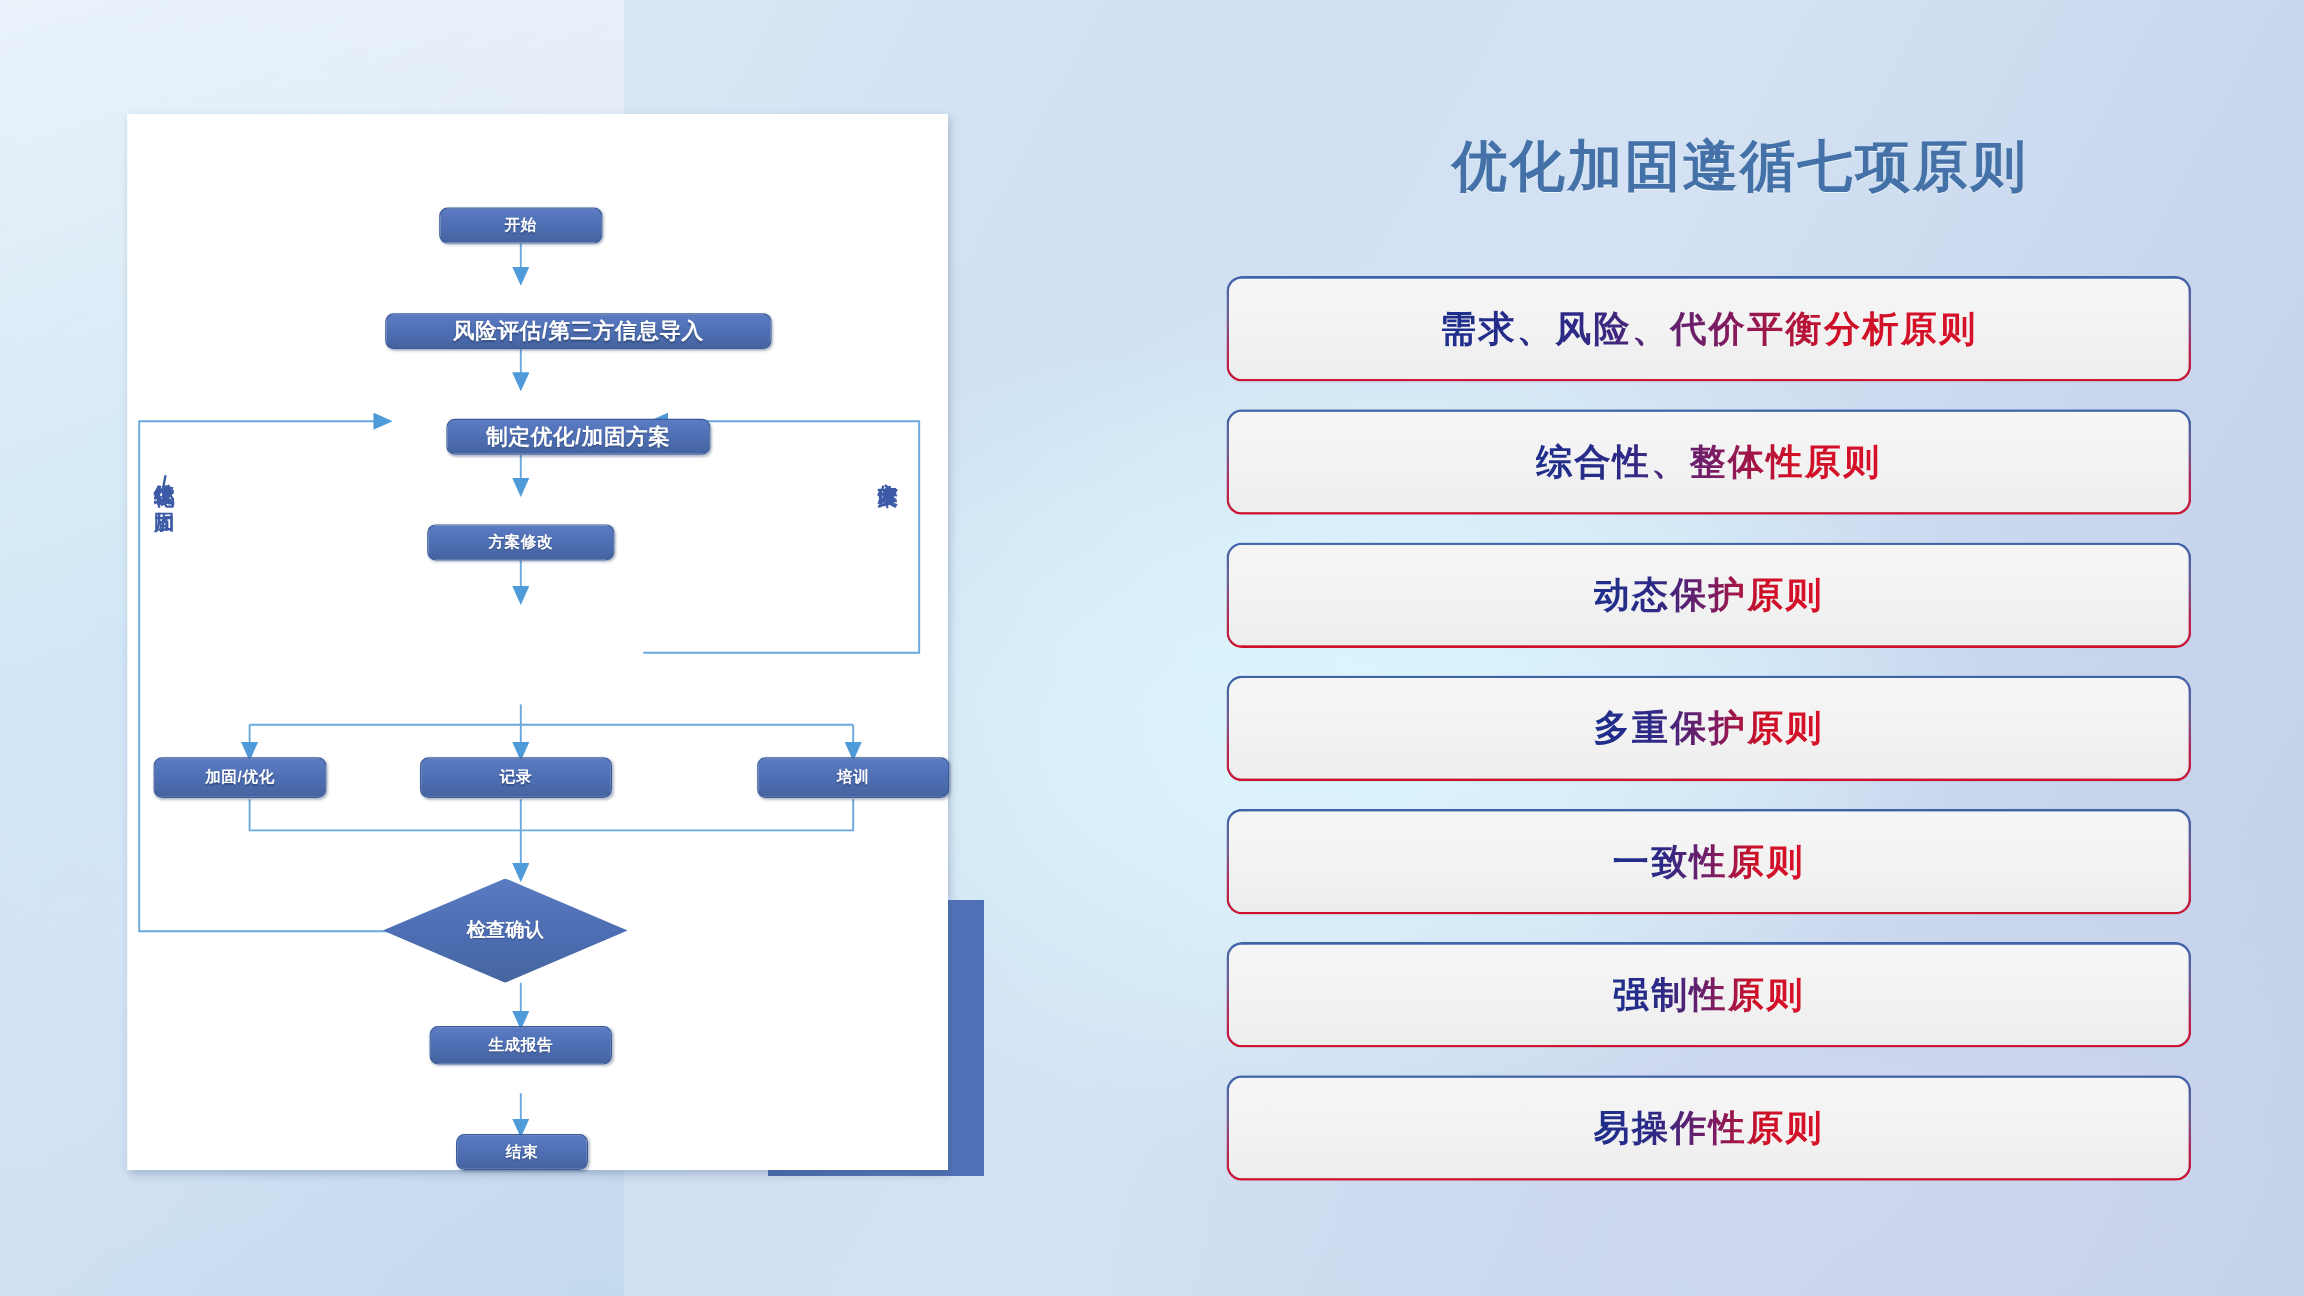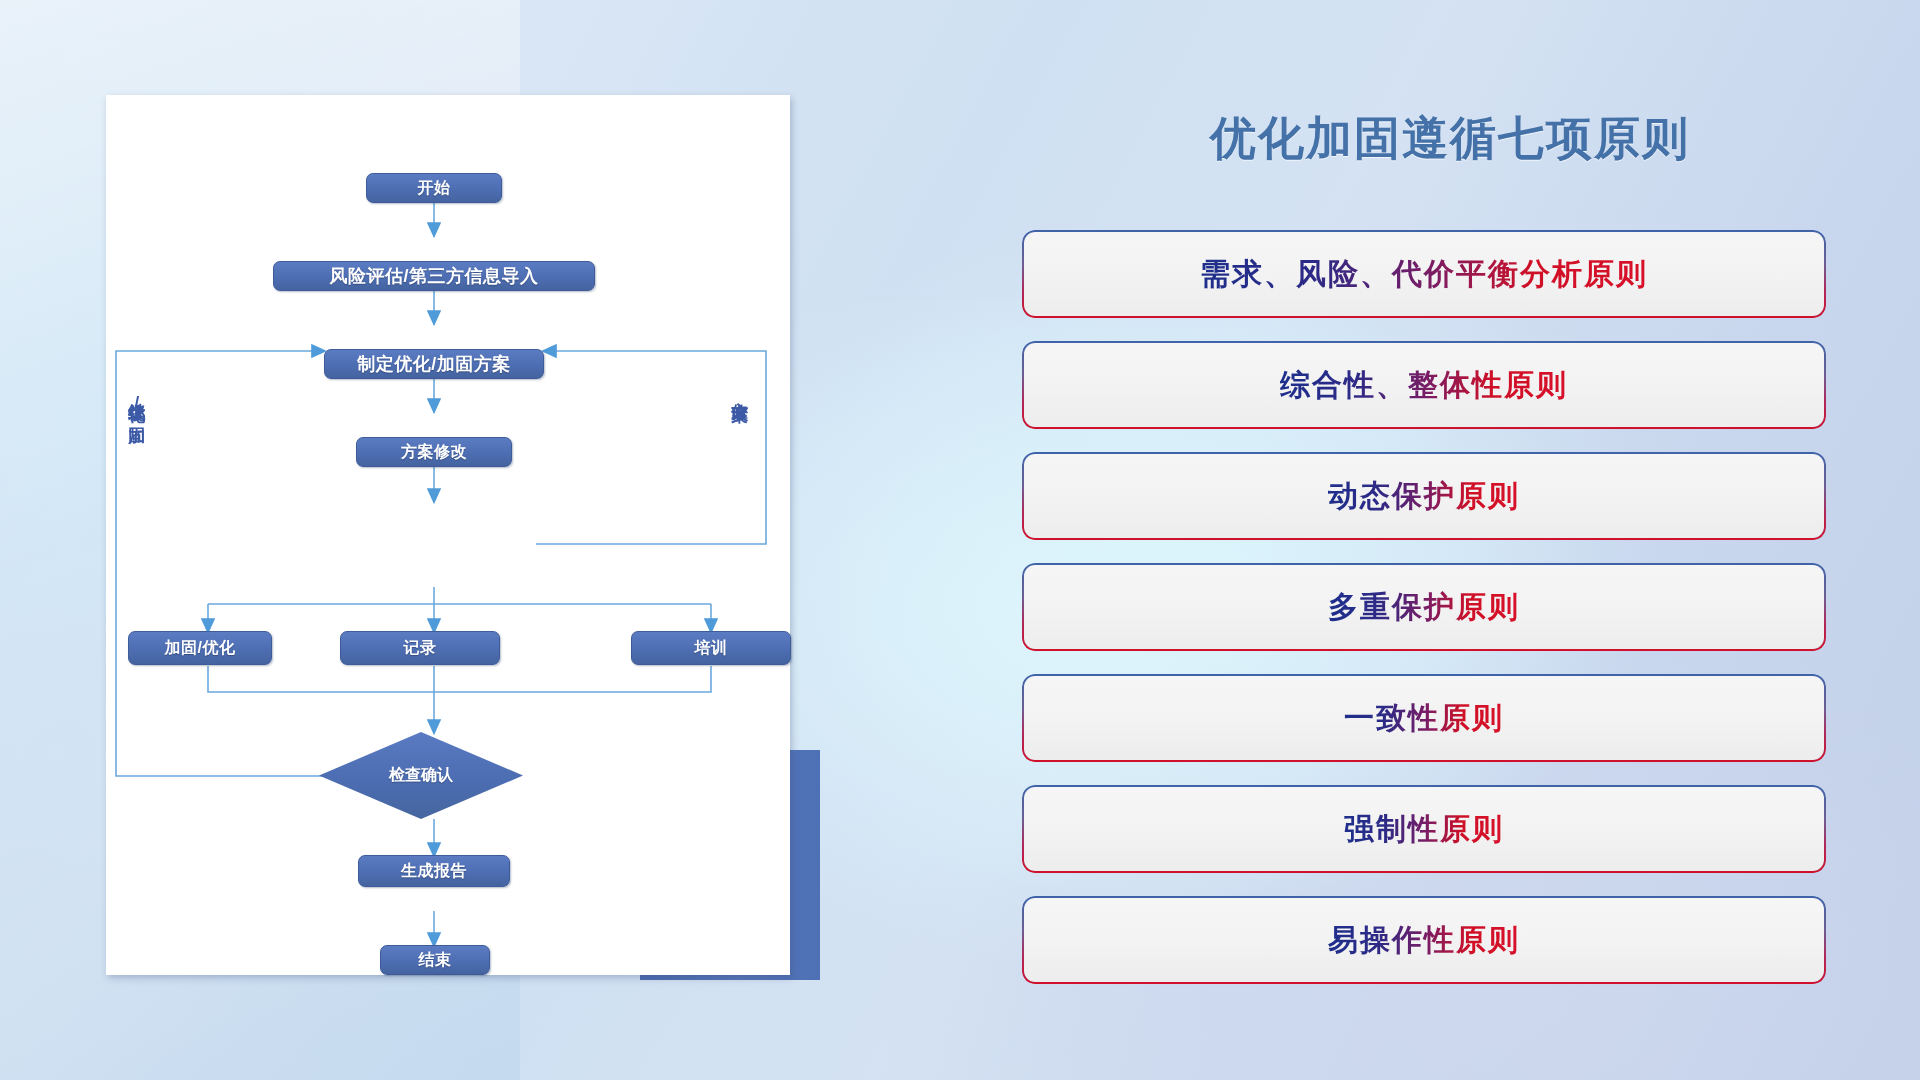--- a/index.html
+++ b/index.html
@@ -53,22 +53,22 @@
     display: flex; align-items: center; justify-content: center;
     background: linear-gradient(180deg,#5b7cc2 0%, #4e6fb4 50%, #44639f 100%);
     border: 1px solid #3e5c9a;
     border-radius: 7px;
     color: #ffffff;
     font-weight: bold;
     letter-spacing: 0.5px;
     text-shadow: 0 1px 1px rgba(30,45,80,0.45);
     box-shadow: 1px 1px 2px rgba(40,60,100,0.35);
   }
-  .node.sm { font-size: 16px; }
-  .node.md { font-size: 18px; }
+  .node.sm { font-size: 13px; }
+  .node.md { font-size: 18px; margin-left: 48px; }
 
   .diamond {
     position: absolute;
     display: flex; align-items: center; justify-content: center;
     color: #ffffff;
     font-weight: bold;
     font-size: 16px;
     text-shadow: 0 1px 1px rgba(30,45,80,0.45);
   }
   .diamond .dshape {
@@ -201,21 +201,21 @@
 
       <div class="node sm" style="left:250px; top:342px; width:156px; height:30px;">
         <span>方案修改</span>
       </div>
 
 
       <div class="node sm" style="left:22px; top:536px; width:144px; height:34px;">
         <span>加固/优化</span>
       </div>
 
-      <div class="node sm" style="left:234px; top:536px; width:160px; height:34px;">
+      <div class="node sm" style="left:244px; top:536px; width:160px; height:34px;">
         <span>记录</span>
       </div>
 
       <div class="node sm" style="left:525px; top:536px; width:160px; height:34px;">
         <span>培训</span>
       </div>
 
       <div class="diamond" style="left:213px; top:637px; width:204px; height:87px;">
         <div class="dshape"></div>
         <span>检查确认</span>

